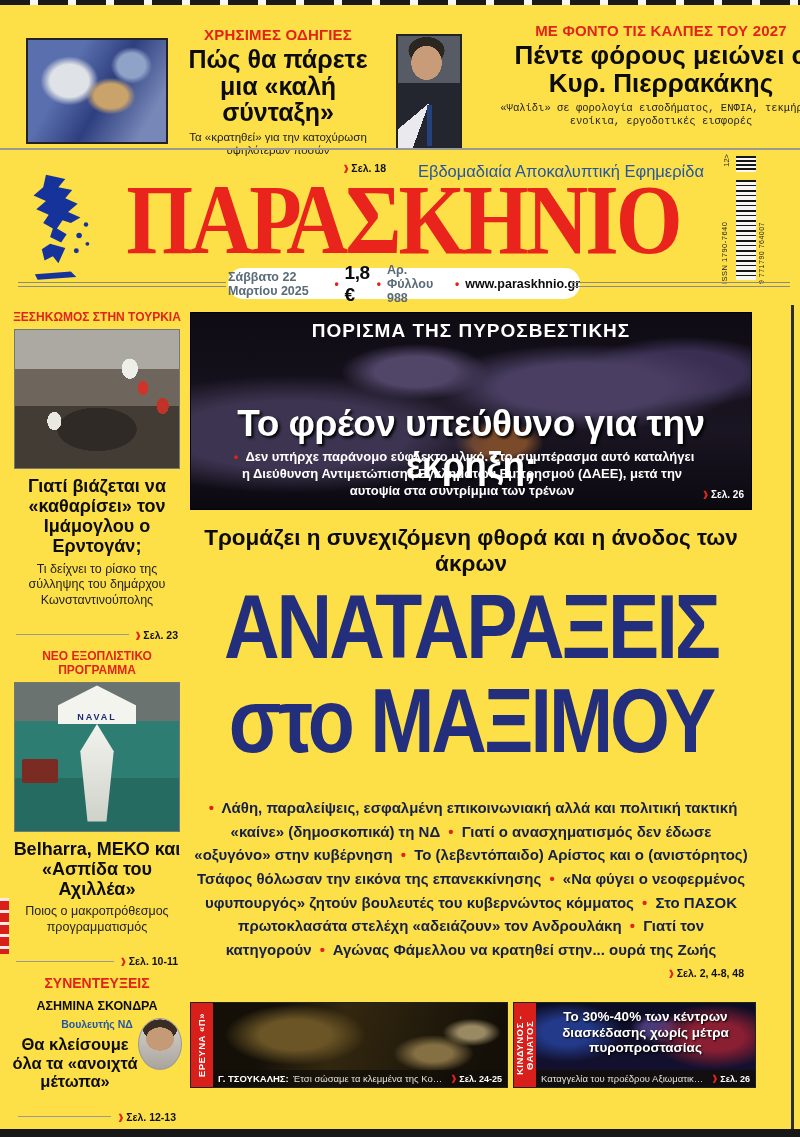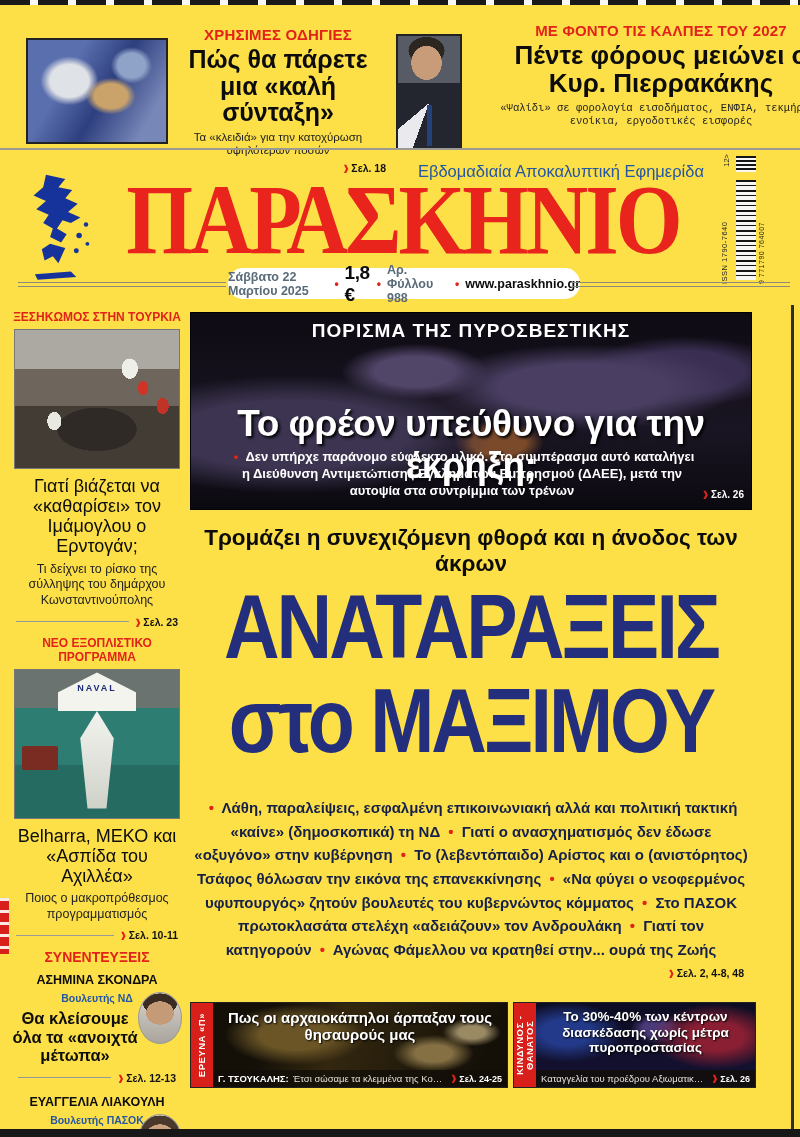--- a/index.html
+++ b/index.html
@@ -73,27 +73,27 @@
   .photo-protest{height:138px;
     background:radial-gradient(10px 14px at 78% 42%,#d23327 0 50%,transparent 51%),
       radial-gradient(12px 16px at 90% 55%,#c03326 0 50%,transparent 51%),
       radial-gradient(16px 20px at 70% 28%,#efefea 0 50%,transparent 51%),
       radial-gradient(14px 18px at 24% 66%,#e9e9e2 0 50%,transparent 51%),
       radial-gradient(40% 26% at 50% 72%,#2f2a25 0 60%,transparent 61%),
       linear-gradient(#aba9a2 0 28%,#6e665c 28% 55%,#423c35 55%);}
   .photo-ship{height:148px;background:linear-gradient(#6a7370 0 26%,#2e7d72 26% 64%,#256b62 64%);}
   .gable{position:absolute;left:26%;top:2%;width:48%;height:26%;background:#f4f4ee;
     clip-path:polygon(50% 0,100% 52%,100% 100%,0 100%,0 52%);display:flex;align-items:flex-end;justify-content:center;
-    font-size:9px;font-weight:bold;color:#1e2a78;letter-spacing:2px;padding-bottom:18px;box-sizing:border-box;}
+    font-size:9px;font-weight:bold;color:#1e2a78;letter-spacing:2px;padding-bottom:2px;box-sizing:border-box;}
   .ship{position:absolute;left:33%;top:28%;width:34%;height:66%;background:linear-gradient(#f2f3ee,#cfd2c9);
     clip-path:polygon(50% 0,80% 28%,67% 100%,33% 100%,20% 28%);}
   .tug{position:absolute;left:4%;top:52%;width:22%;height:16%;background:#7a2c22;border-radius:2px;}
-  .side-title{font-size:18px;font-weight:normal;color:#0d0d0d;line-height:1.12;margin:0 2px;}
+  .side-title{font-size:18px;font-weight:bold;color:#0d0d0d;line-height:1.12;margin:0 2px;}
   .side-sub{font-size:12.5px;color:#222;line-height:1.25;margin-top:5px;}
-  .side-divrow{display:flex;align-items:center;gap:6px;margin:7px 8px 8px;}
+  .side-divrow{display:flex;align-items:center;gap:6px;margin:20px 8px 8px;}
   .divline{flex:1;border-top:1px solid #999;}
   .side-header{font-size:14px;font-weight:bold;color:#e2231a;margin-top:8px;}
   .interview{margin-top:5px;position:relative;padding:0 2px;}
   .iv-name{font-size:12.5px;font-weight:bold;color:#0d0d0d;}
   .iv-role{font-size:10.5px;color:#2456a4;font-weight:bold;}
   .iv-title{font-size:16.5px;font-weight:bold;line-height:1.12;margin-top:3px;padding-right:44px;color:#0d0d0d;}
   .portrait{position:absolute;right:4px;top:22px;width:42px;height:50px;border-radius:50%;border:1px solid #999;
     background:radial-gradient(60% 42% at 50% 40%,#c59a77 0 55%,transparent 56%),
                radial-gradient(72% 38% at 50% 22%,#3a2c22 0 55%,transparent 56%),
                linear-gradient(#d8d5cf,#a9a49c);}
@@ -155,21 +155,21 @@
 <body>
 
 <div class="page">
   <div class="top-dashes"></div>
 
   <header class="teasers">
     <div class="t-photo-pension photo-frame"></div>
     <div class="teaser-text-l">
       <div class="kicker">ΧΡΗΣΙΜΕΣ ΟΔΗΓΙΕΣ</div>
       <div class="t-title">Πώς θα πάρετε μια «καλή σύνταξη»</div>
-      <div class="t-sub">Τα «κλειδιά» για την κατοχύρωση υψηλότερων ποσών</div>
+      <div class="t-sub">Τα «κρατηθεί» για την κατοχύρωση υψηλότερων ποσών</div>
       <span class="pageref t-page"><span class="tri">❱</span><span>Σελ. 18</span></span>
     </div>
     <div class="t-photo-man photo-frame">
       <div class="tie"></div>
     </div>
     <div class="teaser-text-r">
       <div class="kicker">ΜΕ ΦΟΝΤΟ ΤΙΣ ΚΑΛΠΕΣ ΤΟΥ 2027</div>
       <div class="t-title">Πέντε φόρους μειώνει ο Κυρ. Πιερρακάκης</div>
       <div class="t-sub">«Ψαλίδι» σε φορολογία εισοδήματος, ΕΝΦΙΑ, τεκμήρια, ενοίκια, εργοδοτικές εισφορές</div>
     </div>
@@ -280,21 +280,20 @@
     <div class="lead-bullets"><span class="blt">•</span><span> Λάθη, παραλείψεις, εσφαλμένη επικοινωνιακή αλλά και πολιτική τακτική «καίνε» (δημοσκοπικά) τη ΝΔ </span><span class="blt">•</span><span> Γιατί ο ανασχηματισμός δεν έδωσε «οξυγόνο» στην κυβέρνηση </span><span class="blt">•</span><span> Το (λεβεντόπαιδο) Αρίστος και ο (ανιστόρητος) Τσάφος θόλωσαν την εικόνα της επανεκκίνησης </span><span class="blt">•</span><span> «Να φύγει ο νεοφερμένος υφυπουργός» ζητούν βουλευτές του κυβερνώντος κόμματος </span><span class="blt">•</span><span> Στο ΠΑΣΟΚ πρωτοκλασάτα στελέχη «αδειάζουν» τον Ανδρουλάκη </span><span class="blt">•</span><span> Γιατί τον κατηγορούν </span><span class="blt">•</span><span> Αγώνας Φάμελλου να κρατηθεί στην... ουρά της Ζωής </span></div>
     <div class="pageref lead-page"><span class="tri">❱</span><span>Σελ. 2, 4-8, 48</span></div>
   </main>
 
   <div class="bottom-row">
     <div class="bbox bbox-l">
       <div class="strip">
           <span>ΕΡΕΥΝΑ «Π»</span>
         </div>
       <div class="bphoto bphoto-museum">
-        <div class="btitle">Πως οι αρχαιοκάπηλοι άρπαξαν τους θησαυρούς μας</div>
         <div class="bcaption">
           <span class="bcap-name">Γ. ΤΣΟΥΚΑΛΗΣ:</span>
           <span class="bcap-text">Έτσι σώσαμε τα κλεμμένα της Κορίνθου</span>
           <span class="bcap-page"><span class="tri">❱</span><span>Σελ. 24-25</span></span>
         </div>
       </div>
     </div>
     <div class="bbox bbox-r">
       <div class="strip">
           <span>ΚΙΝΔΥΝΟΣ - ΘΑΝΑΤΟΣ</span>

